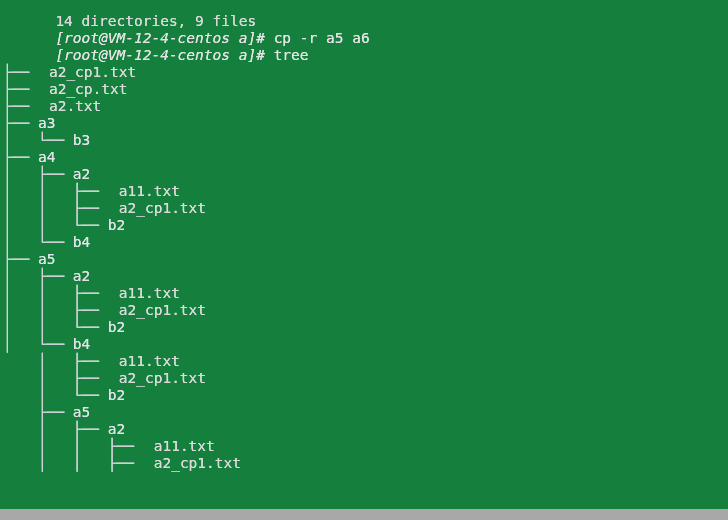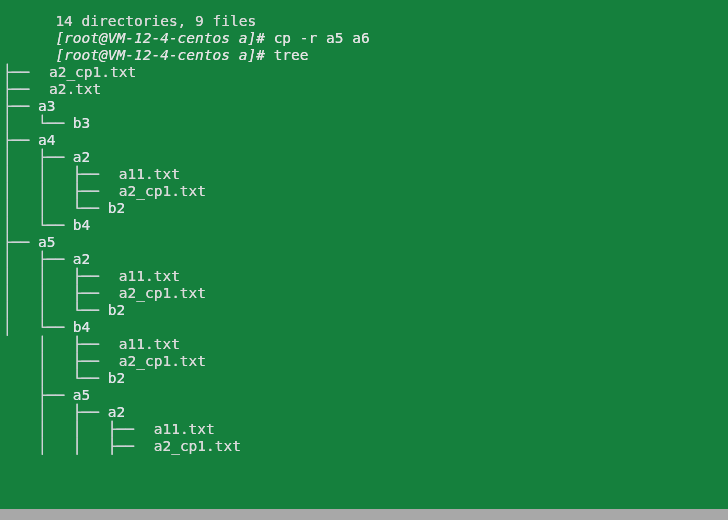--- a/index.html
+++ b/index.html
@@ -101,20 +101,21 @@
     <div class="line">
       <span class="prompt">[root@VM-12-4-centos a]#</span><span class="cmd"> tree</span>
     </div>
 
     <div class="line">
       <span class="tree">.</span>
     </div>
 
     <div id="tree-output">
         <div class="line"><span class="tree">├── </span><span class="file">a2_cp1.txt</span></div>
+        <div class="line"><span class="tree">├── </span><span class="file">a2_cp.txt</span></div>
         <div class="line"><span class="tree">├── </span><span class="file">a2.txt</span></div>
         <div class="line"><span class="tree">├── </span><span class="dir">a3</span></div>
         <div class="line"><span class="tree">│   └── </span><span class="dir">b3</span></div>
         <div class="line"><span class="tree">├── </span><span class="dir">a4</span></div>
         <div class="line"><span class="tree">│   ├── </span><span class="dir">a2</span></div>
         <div class="line"><span class="tree">│   │   ├── </span><span class="file">a11.txt</span></div>
         <div class="line"><span class="tree">│   │   ├── </span><span class="file">a2_cp1.txt</span></div>
         <div class="line"><span class="tree">│   │   └── </span><span class="dir">b2</span></div>
         <div class="line"><span class="tree">│   └── </span><span class="dir">b4</span></div>
         <div class="line"><span class="tree">├── </span><span class="dir">a5</span></div>

